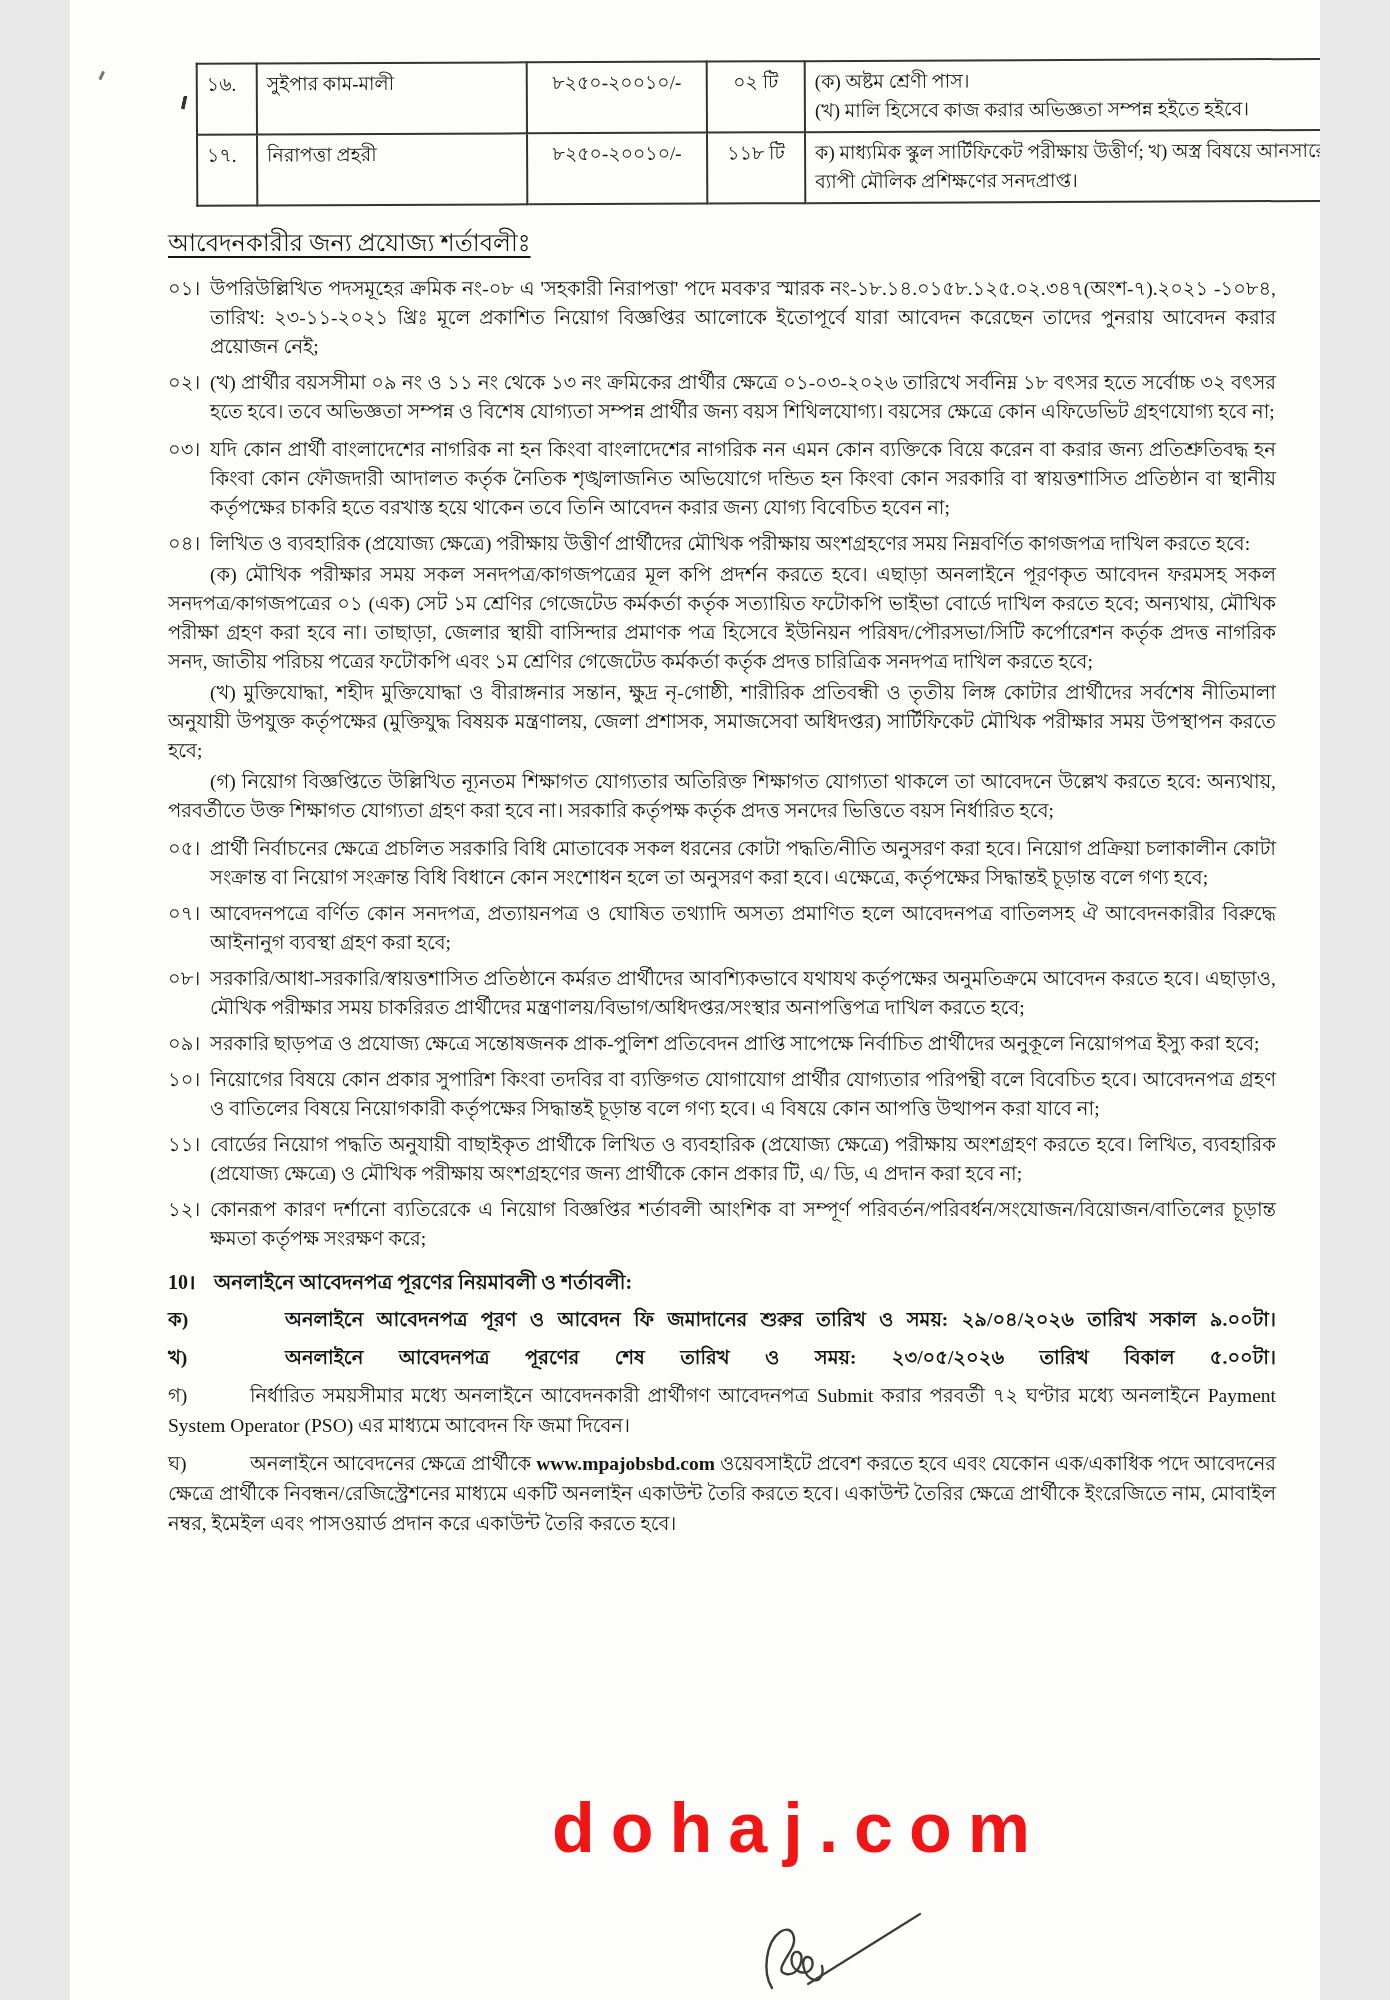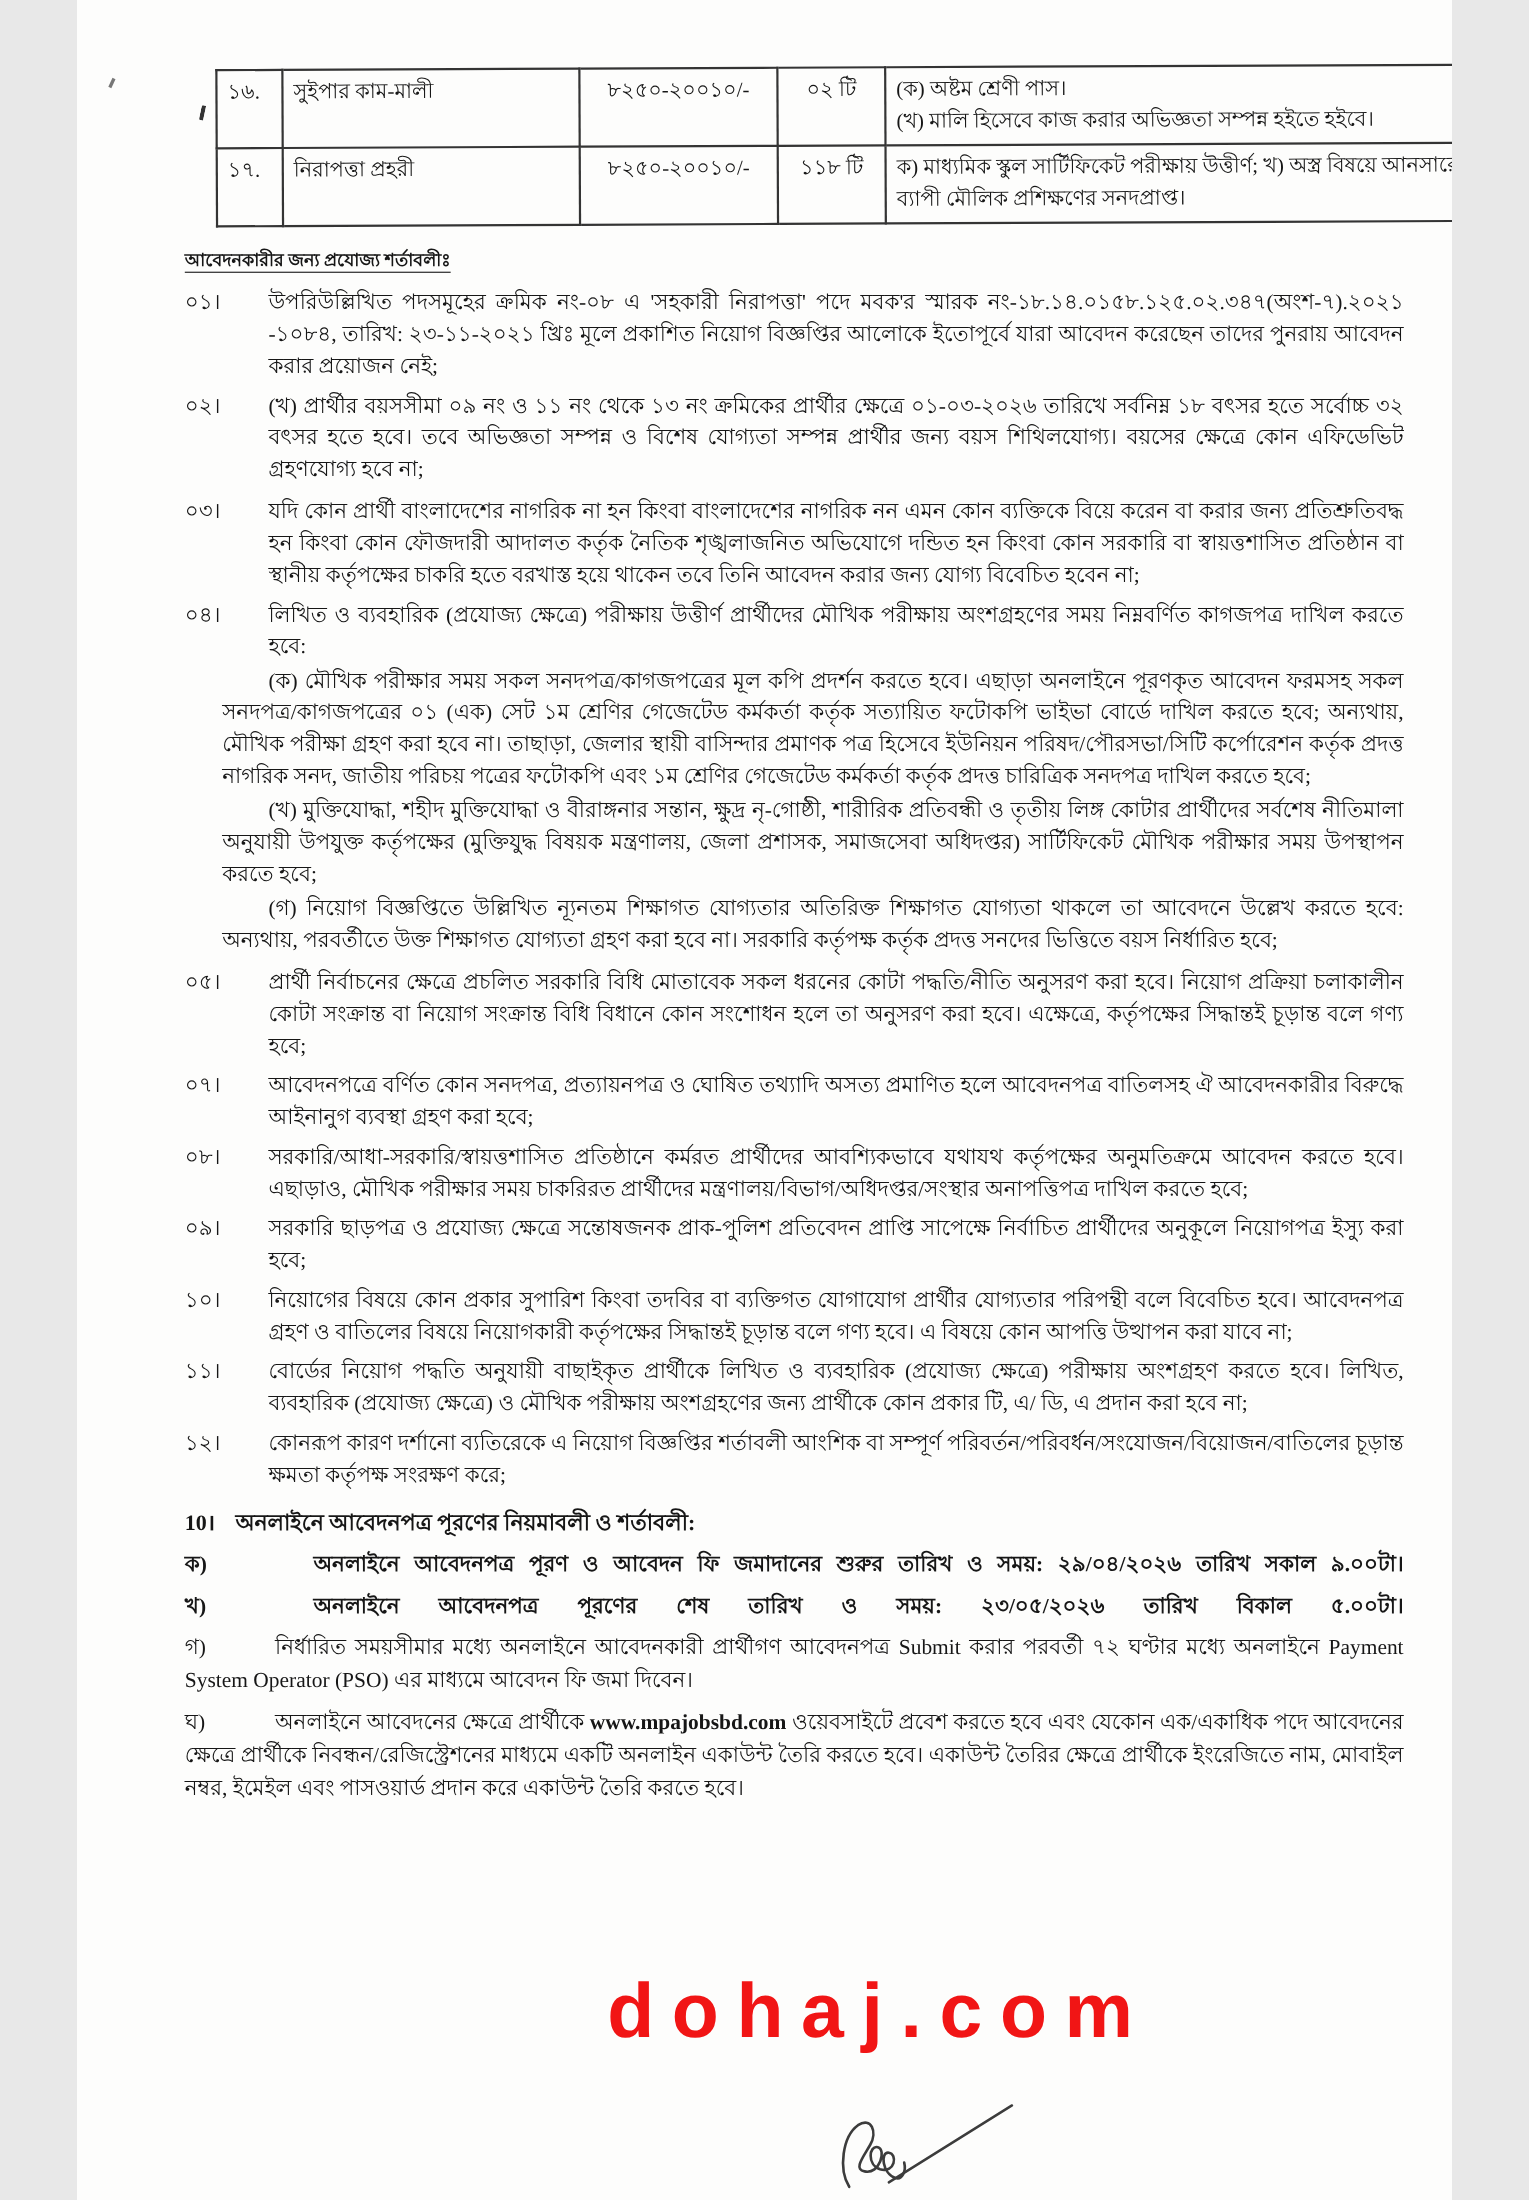--- a/index.html
+++ b/index.html
@@ -31,31 +31,30 @@
   }
   td.c-serial{width:40px;}
   td.c-post{width:250px;}
   td.c-scale{width:160px;text-align:center;}
   td.c-count{width:78px;text-align:center;}
   td.c-qual{width:660px;}
   .preline{white-space:pre-line;}
   
   .cond-heading{
     margin:20px 0 10px 0;
-    font-size:16px;
-    font-weight:bold;
+    font-size:24px;
+    font-weight:normal;
     text-decoration:underline;
     text-underline-offset:5px;
   }
   .cond-item{
     display:flex;
     font-size:19.5px;
     line-height:29px;
     margin-top:7px;
-    gap:34px;
   }
   .cond-num{width:42px;flex:none;}
   .cond-body{flex:1;text-align:justify;}
   .cond-body p{margin:0 0 2px 0;}
   .cond-body p.outdent{margin-left:-42px;text-indent:42px;}
   
   .online-heading{
     display:flex;
     font-size:20px;
     font-weight:bold;

